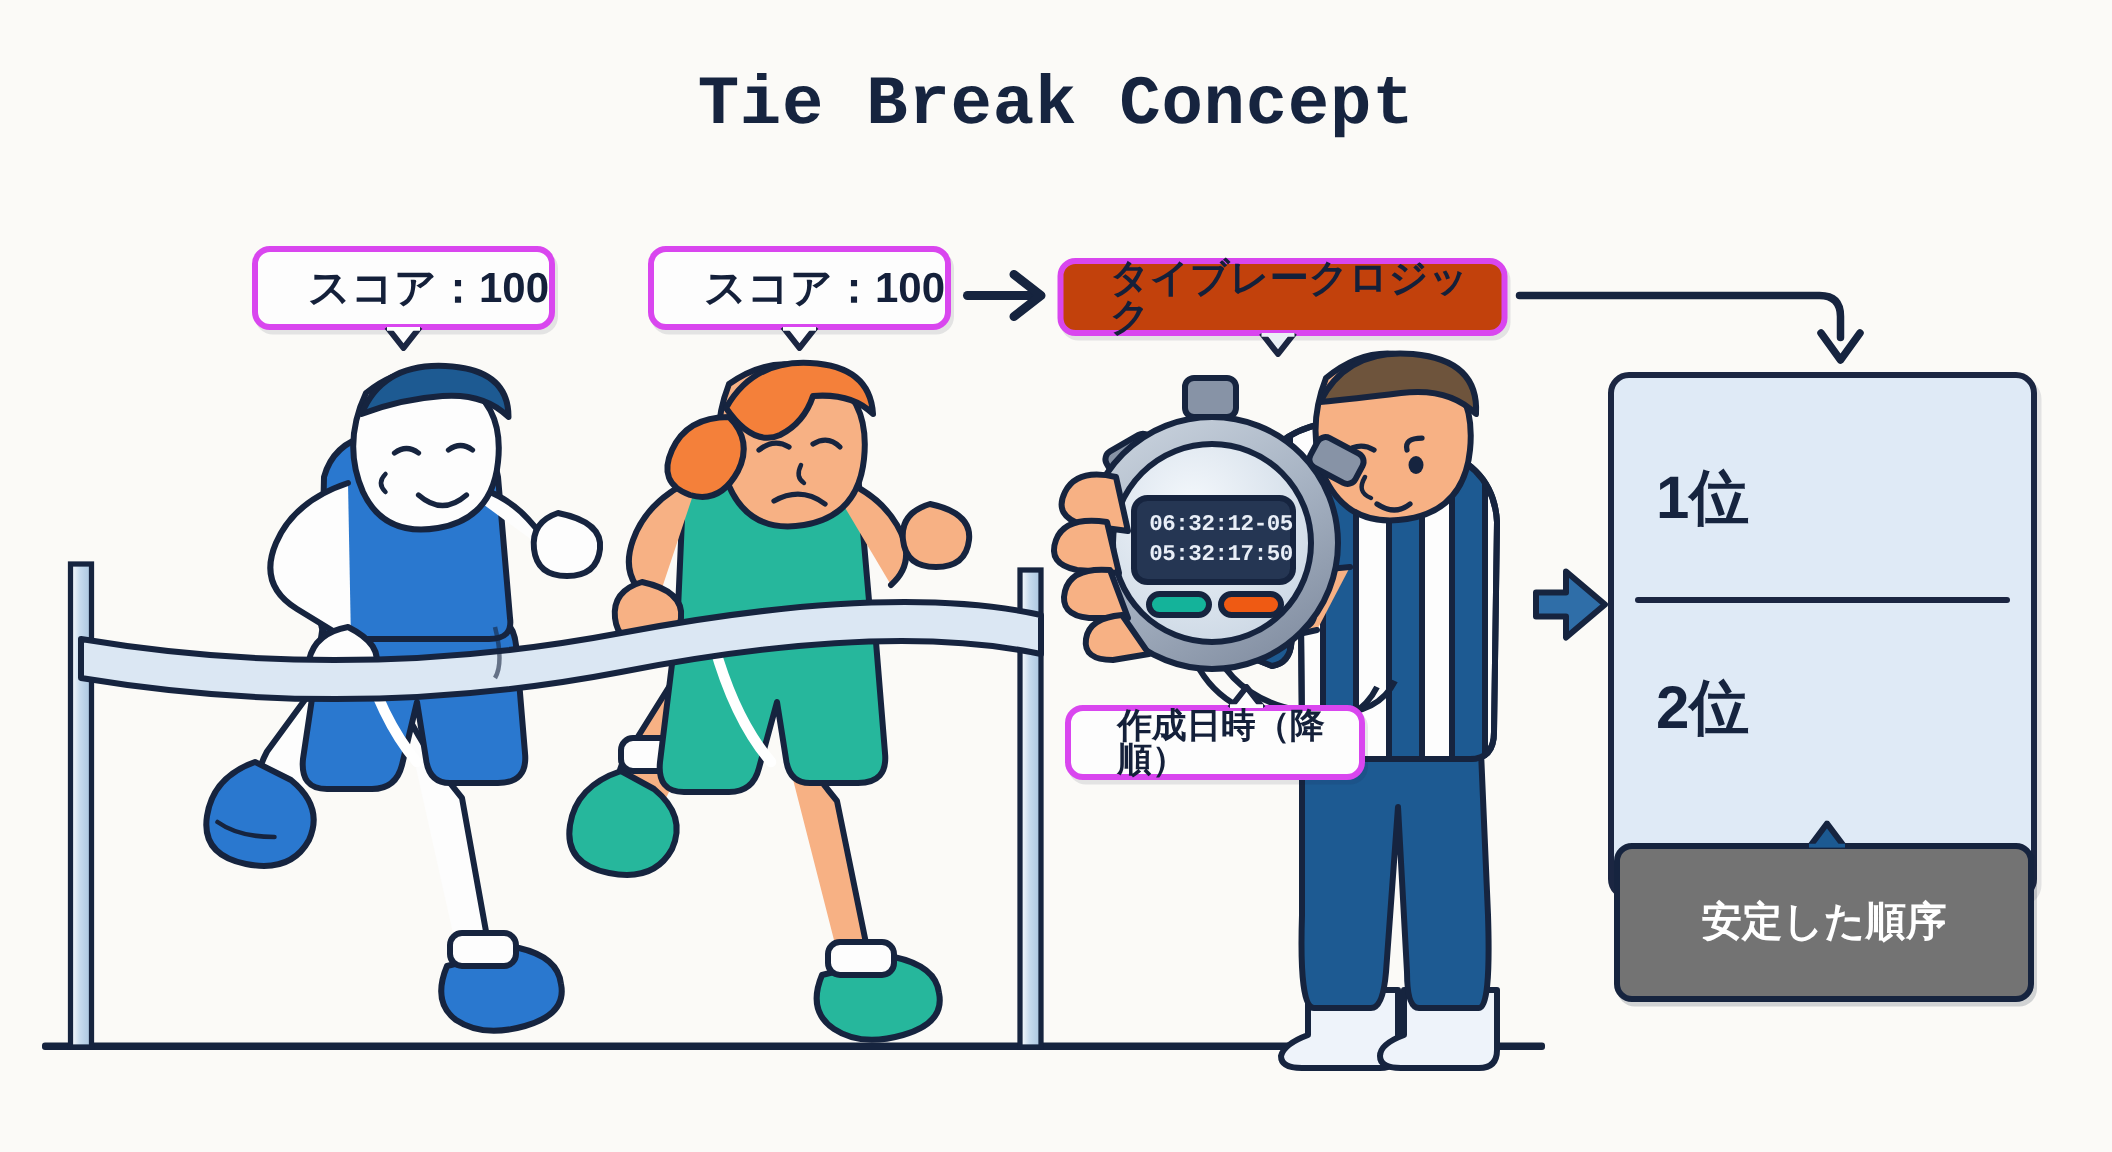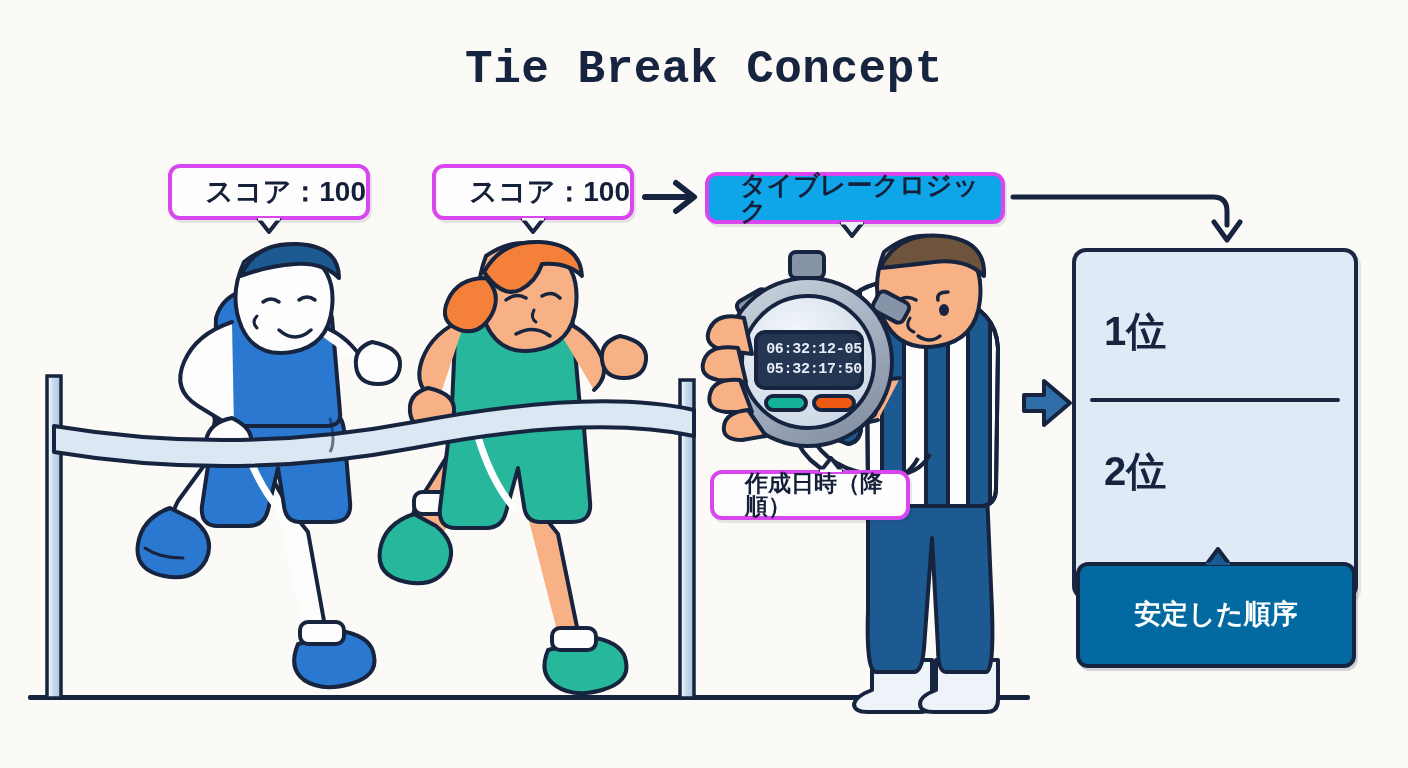--- a/index.html
+++ b/index.html
@@ -54,21 +54,21 @@
     background: #fdfdfd;
     color: #14203a;
     font-weight: bold;
     display: flex;
     align-items: center;
     justify-content: flex-end;
     line-height: 1;
     box-shadow: 2px 3px 0 rgba(20,32,58,0.10);
     padding-left: 31px;
   }
-  .bubble.gray { background: #0ea5e9; }
+  .bubble.gray { background: #c2410c; }
 
   .bubble .tail-down,
   .bubble .tail-up {
     position: absolute;
     width: 26px;
     height: 16px;
     left: 50%;
     margin-left: -13px;
   }
   .bubble .tail-down { bottom: -18px; }
@@ -114,21 +114,21 @@
 
   .result-box {
     position: absolute;
     left: 1076px;
     top: 562px;
     width: 280px;
     height: 106px;
     box-sizing: border-box;
     border: 4px solid #16243f;
     border-radius: 12px;
-    background: #0369a1;
+    background: #737373;
     color: #ffffff;
     font-weight: bold;
     font-size: 27px;
     line-height: 1.18;
     display: flex;
     flex-direction: column;
     align-items: center;
     justify-content: center;
     text-align: center;
     box-shadow: 2px 3px 0 rgba(20,32,58,0.18);

